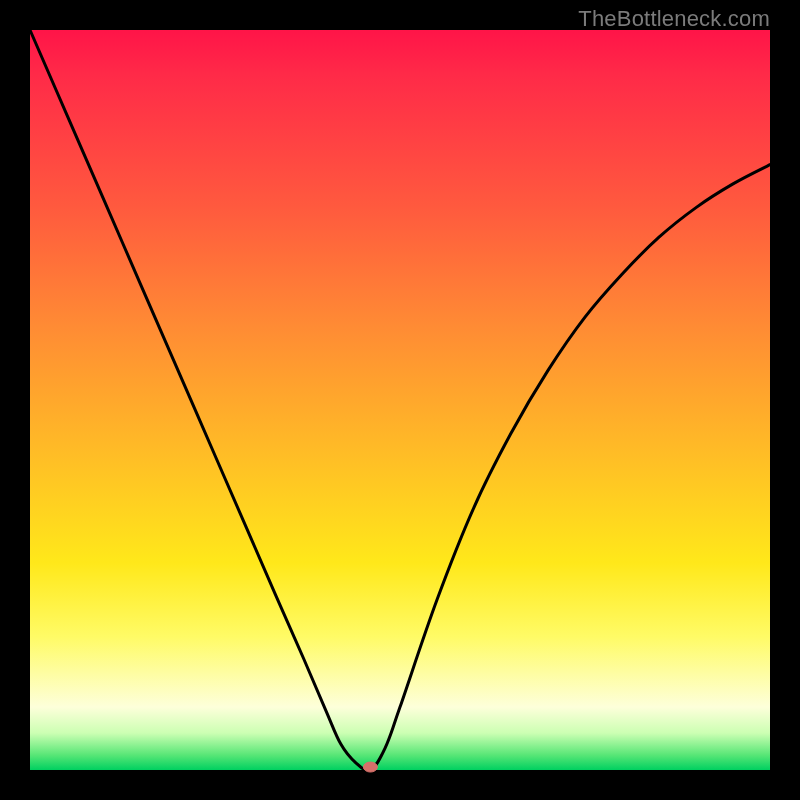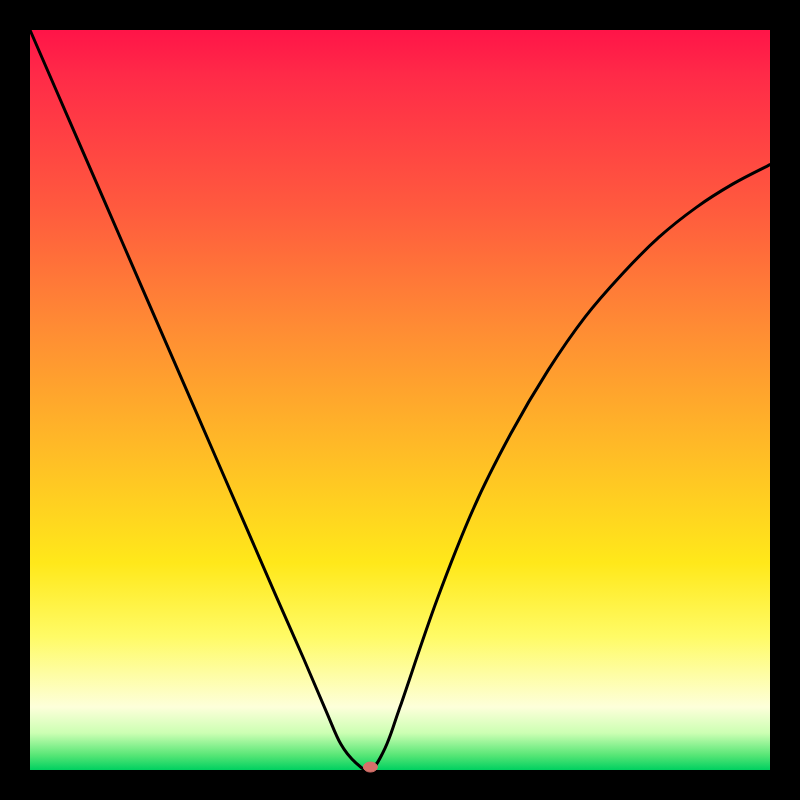--- a/index.html
+++ b/index.html
@@ -68,19 +68,20 @@
   }
   .marker {
     fill: #d6706a;
     stroke: #d6706a;
   }
 </style>
 </head>
 <body>
 
 <div class="frame">
+  <div class="watermark">TheBottleneck.com</div>
   <div class="plot-area">
     <svg viewBox="0 0 740 740" preserveAspectRatio="none">
       <path id="curve-path" class="curve" d="M 0.00 0.00 C 6.66 15.32, 23.68 54.46, 37.00 85.10 C 50.32 115.74, 60.68 139.56, 74.00 170.20 C 87.32 200.84, 97.68 224.66, 111.00 255.30 C 124.32 285.94, 134.68 309.76, 148.00 340.40 C 161.32 371.04, 171.68 394.86, 185.00 425.50 C 198.32 456.14, 210.01 483.03, 222.00 510.60 C 233.99 538.17, 242.28 557.37, 251.60 578.68 C 260.92 599.99, 265.81 610.62, 273.80 629.00 C 281.79 647.38, 289.34 665.48, 296.00 680.80 C 302.66 696.12, 305.47 704.78, 310.80 714.10 C 316.13 723.42, 320.27 727.94, 325.60 732.60 C 330.93 737.26, 335.07 742.66, 340.40 740.00 C 345.73 737.34, 349.87 729.12, 355.20 717.80 C 360.53 706.48, 360.68 703.74, 370.00 677.10 C 379.32 650.46, 393.68 605.76, 407.00 569.80 C 420.32 533.84, 430.68 507.27, 444.00 477.30 C 457.32 447.33, 467.68 427.94, 481.00 403.30 C 494.32 378.66, 504.68 361.31, 518.00 340.40 C 531.32 319.49, 541.68 304.44, 555.00 287.12 C 568.32 269.80, 578.68 258.59, 592.00 244.20 C 605.32 229.81, 615.68 219.19, 629.00 207.20 C 642.32 195.21, 652.68 187.19, 666.00 177.60 C 679.32 168.01, 689.68 161.65, 703.00 153.92 C 716.32 146.19, 733.34 138.14, 740.00 134.68"></path>
       <ellipse id="min-marker" class="marker" rx="7" ry="5" cx="340.40" cy="737.04"></ellipse>
     </svg>
   </div>
 </div>
 
 </body></html>

